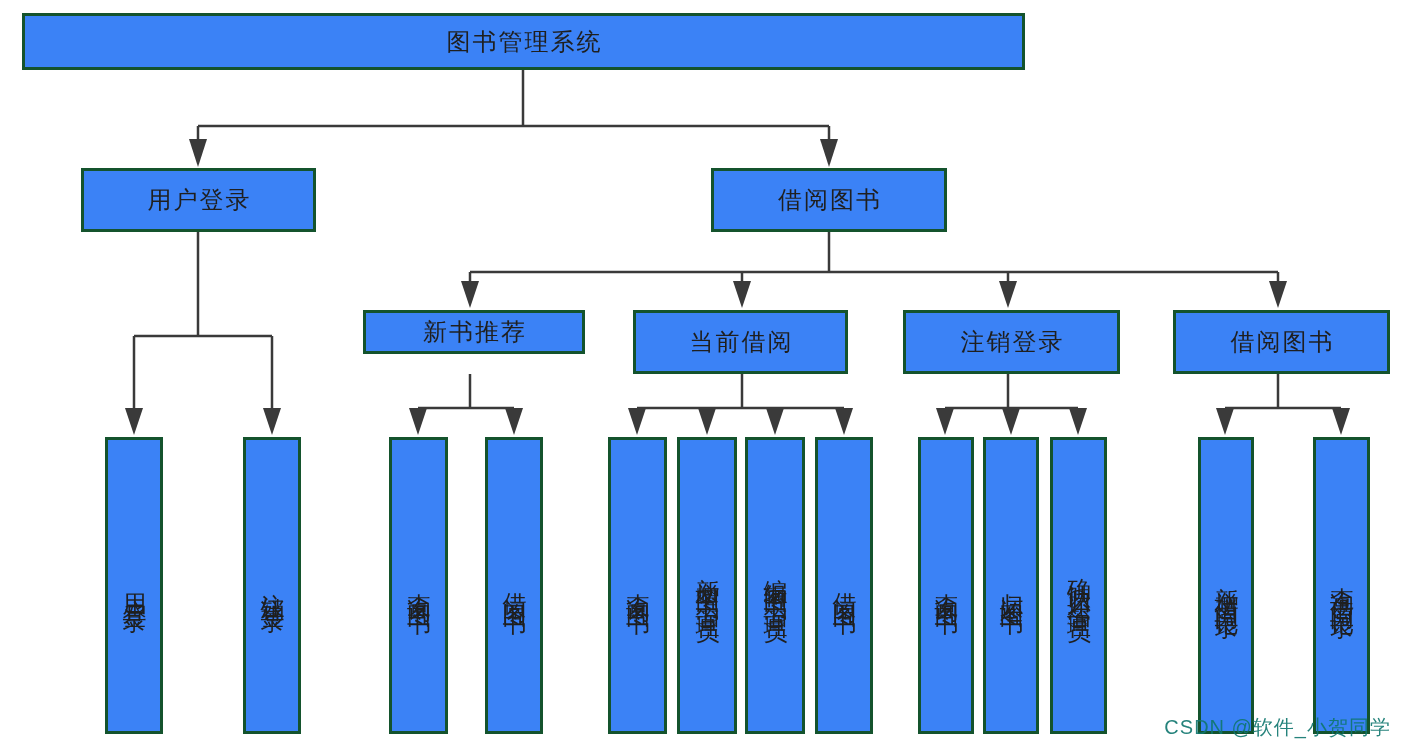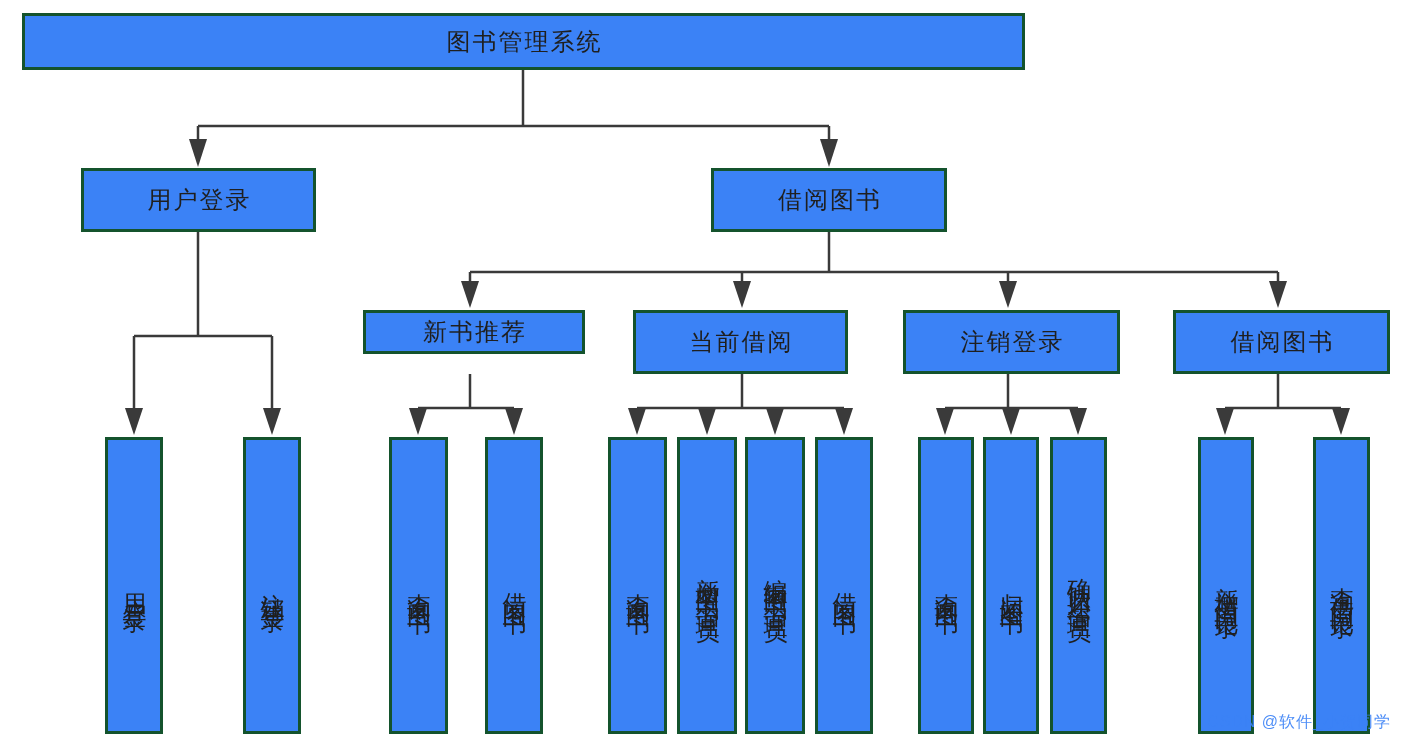--- a/index.html
+++ b/index.html
@@ -27,23 +27,23 @@
   .leaf{letter-spacing:0;text-indent:0;}
   .leaf .vtext{
     writing-mode:vertical-rl;
     text-orientation:mixed;
     font-size:24px;
     letter-spacing:6px;
     line-height:1.2;
   }
   #watermark{
     position:absolute;
-    right:14px;bottom:14px;
-    font-size:16px;
-    color:#3b82f6;
+    right:14px;bottom:6px;
+    font-size:20px;
+    color:#0f766e;
     letter-spacing:1px;
     z-index:5;
     opacity:.9;
   }
 </style>
 </head>
 <body>
 
 <div id="canvas">
 

